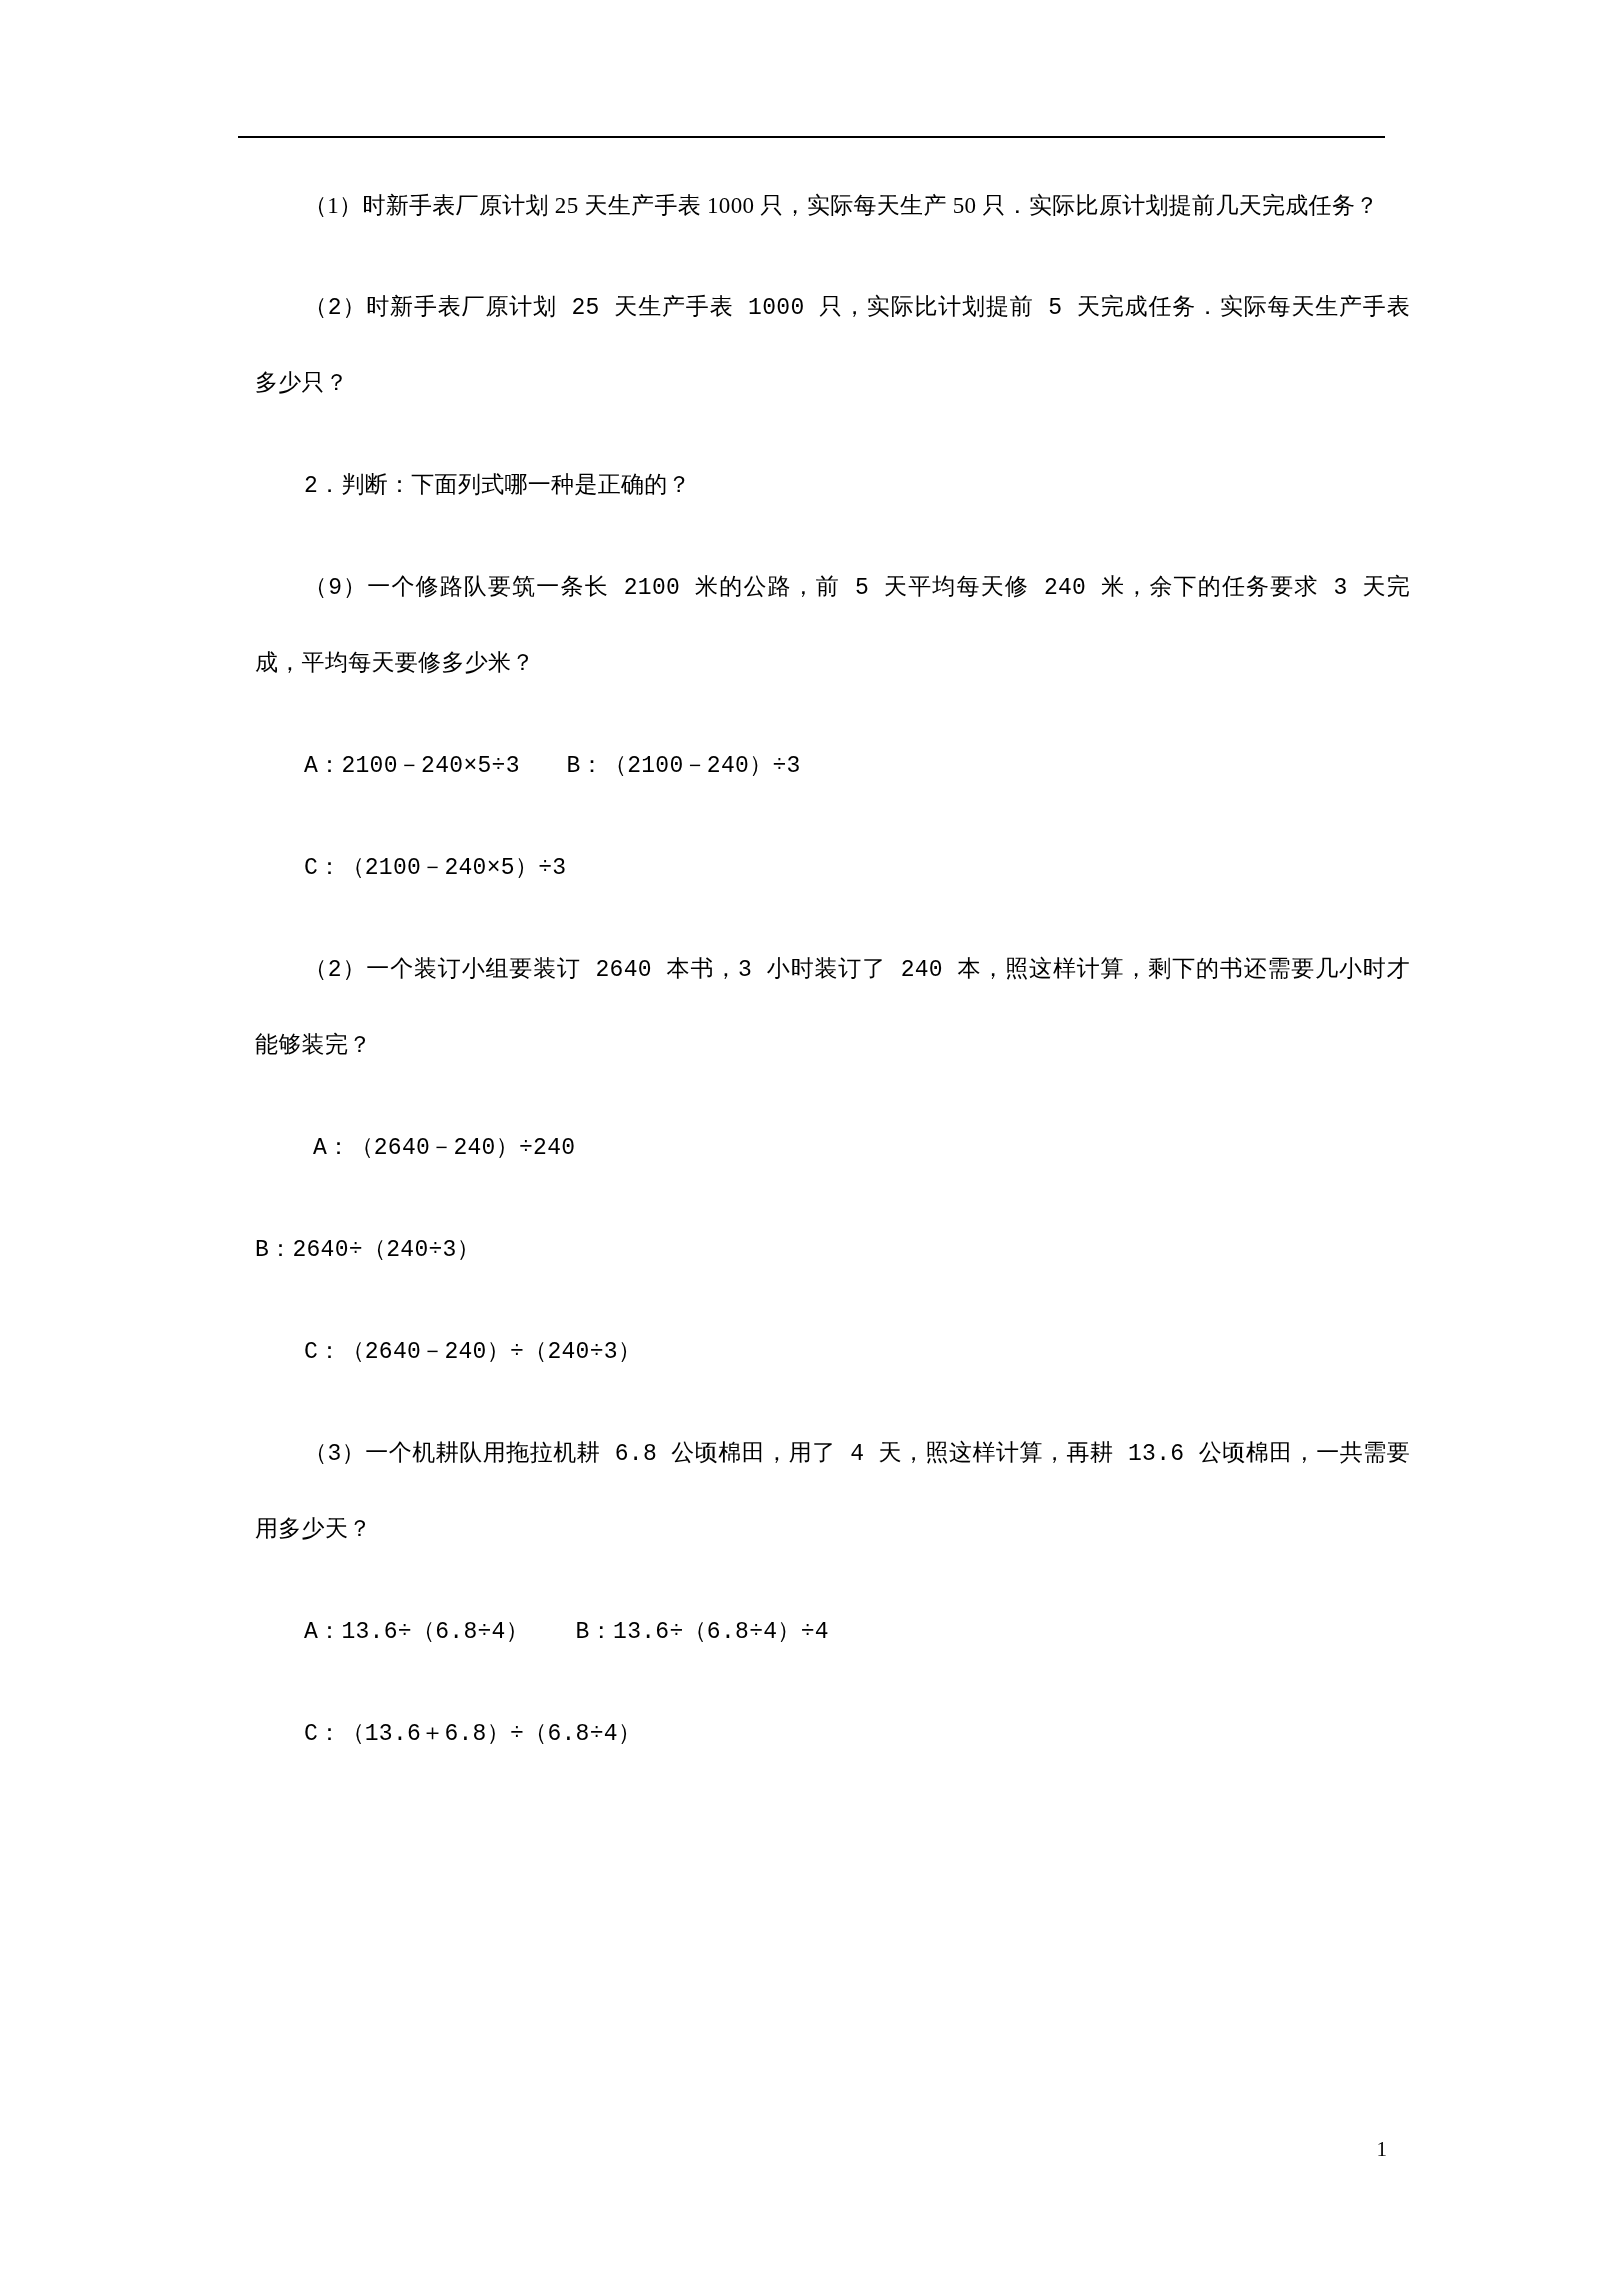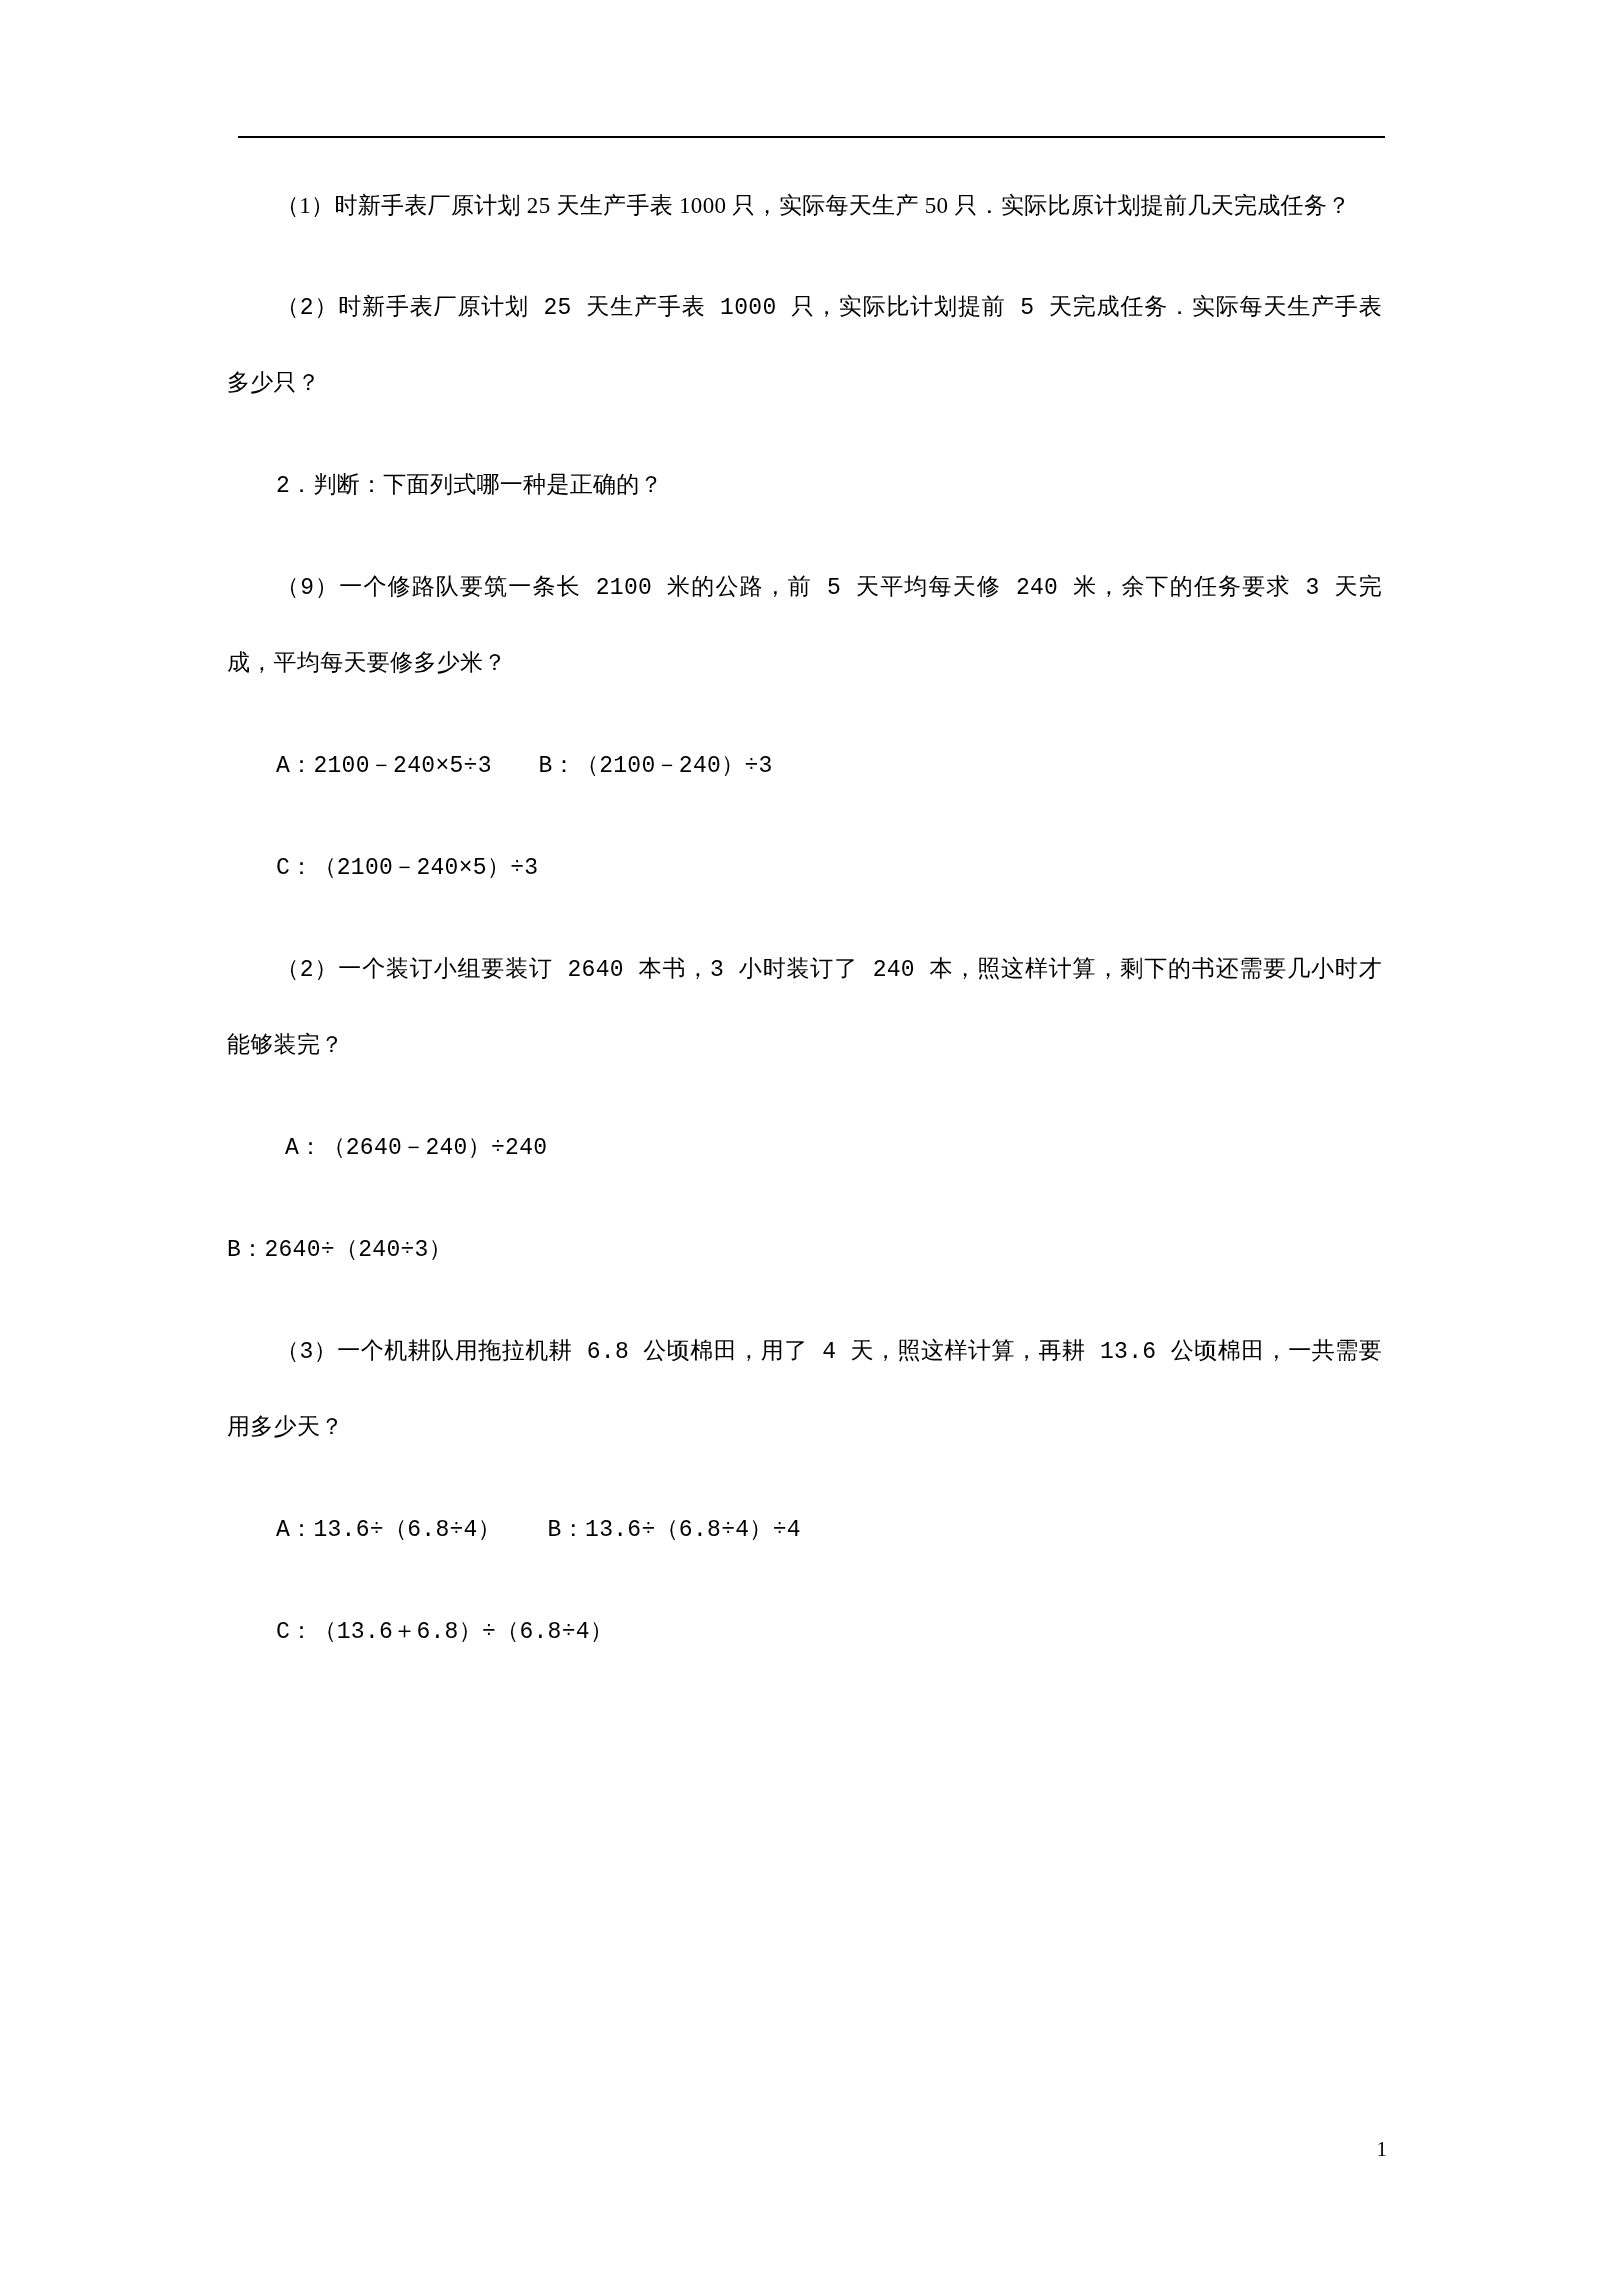--- a/index.html
+++ b/index.html
@@ -23,21 +23,21 @@
   .header-rule {
     position: absolute;
     left: 238px;
     top: 136px;
     width: 1147px;
     height: 0;
     border-top: 2.2px solid #000000;
   }
   .body-text {
     position: absolute;
-    left: 227px;
+    left: 255px;
     top: 168px;
     width: 1155px;
   }
   p.para {
     margin: 0 0 0 0;
     padding: 0;
     font-size: 23px;
     line-height: 76px;
     text-align: justify;
     text-justify: inter-ideograph;
@@ -75,20 +75,21 @@
   <div class="body-text">
     <p class="para indent">（1）时新手表厂原计划 25 天生产手表 1000 只，实际每天生产 50 只．实际比原计划提前几天完成任务？</p>
     <p class="para indent gap">（2）时新手表厂原计划 25 天生产手表 1000 只，实际比计划提前 5 天完成任务．实际每天生产手表多少只？</p>
     <p class="para indent gap">2．判断：下面列式哪一种是正确的？</p>
     <p class="para indent gap">（9）一个修路队要筑一条长 2100 米的公路，前 5 天平均每天修 240 米，余下的任务要求 3 天完成，平均每天要修多少米？</p>
     <p class="para indent gap">A：2100－240×5÷3　　B：（2100－240）÷3</p>
     <p class="para indent gap">C：（2100－240×5）÷3</p>
     <p class="para indent gap">（2）一个装订小组要装订 2640 本书，3 小时装订了 240 本，照这样计算，剩下的书还需要几小时才能够装完？</p>
     <p class="para indent2 gap">A：（2640－240）÷240</p>
     <p class="para noindent gap">B：2640÷（240÷3）</p>
+    <p class="para indent gap">C：（2640－240）÷（240÷3）</p>
     <p class="para indent gap">（3）一个机耕队用拖拉机耕 6.8 公顷棉田，用了 4 天，照这样计算，再耕 13.6 公顷棉田，一共需要用多少天？</p>
     <p class="para indent gap">A：13.6÷（6.8÷4）　　B：13.6÷（6.8÷4）÷4</p>
     <p class="para indent gap">C：（13.6＋6.8）÷（6.8÷4）</p>
   </div>
 
   <div class="page-number">1</div>
 
 </div>
 
 

